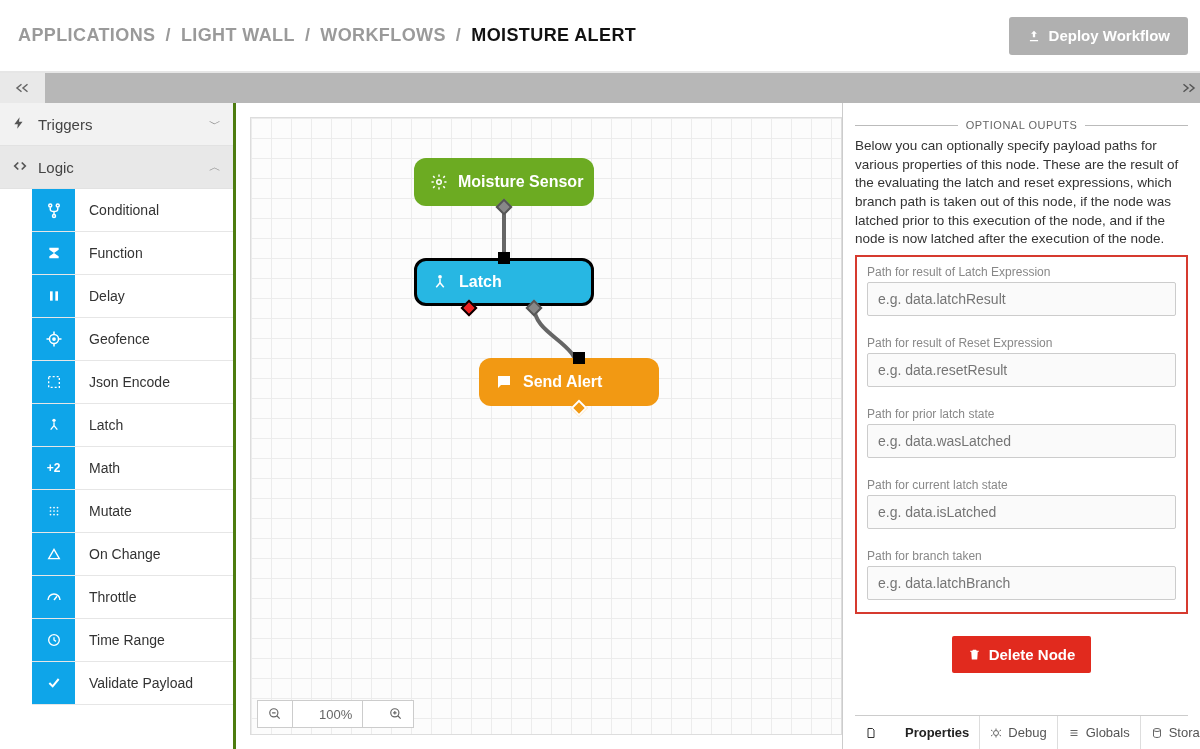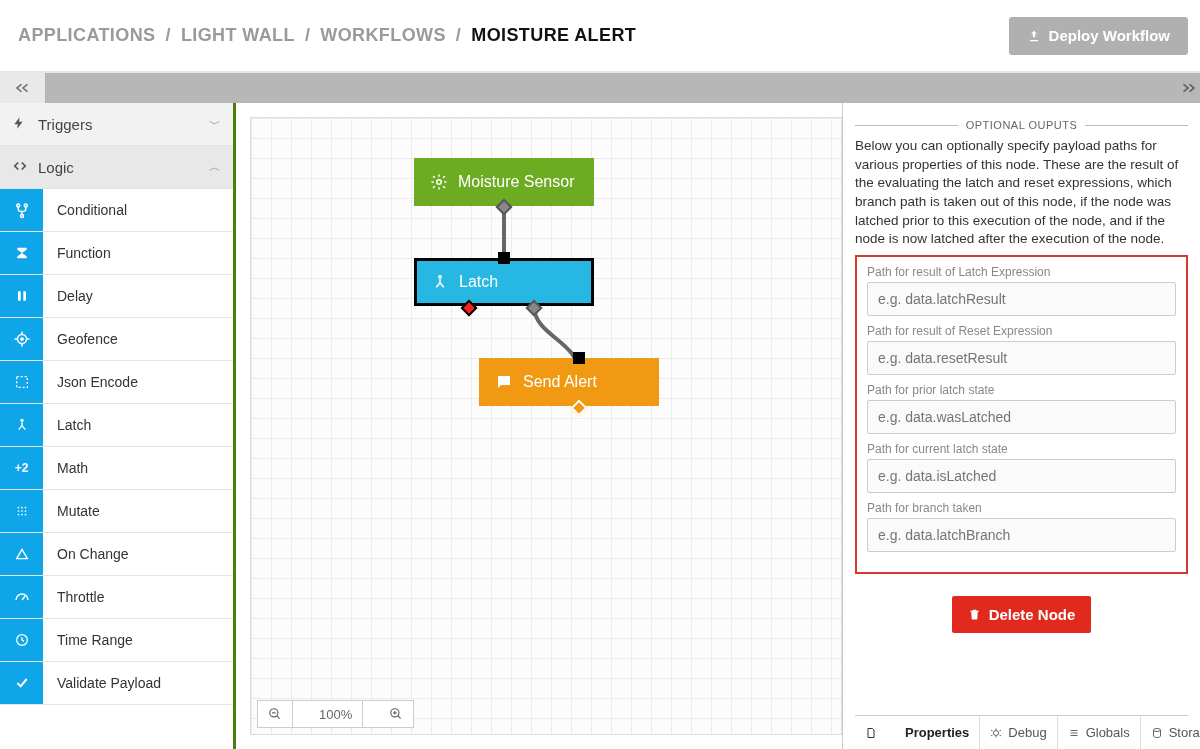--- a/index.html
+++ b/index.html
@@ -105,21 +105,21 @@
     height: 43px;
     padding: 0 12px;
     border-bottom: 1px solid #e2e2e2;
     background: #f2f2f2;
     font-size: 15px;
     color:#444;
     cursor:pointer;
   }
   .palette .section .sec-icon { width:18px; margin-right:8px; color:#555; }
   .palette .section .chev { margin-left:auto; color:#888; font-size:12px;}
-  .palette .nodelist { flex:1; overflow:hidden;}
+  .palette .nodelist { flex:1; overflow:hidden;padding-left:32px;}
   .palette .node-item {
     display:flex; align-items:stretch;
     height:43px;
     border-bottom:1px solid #e6e6e6;
     cursor:grab;
   }
   .palette .node-item .nicon {
     width:43px;
     background:#0ea5e9;
     display:flex; align-items:center; justify-content:center;
@@ -143,23 +143,23 @@
       linear-gradient(90deg, #ececec 1px, transparent 1px);
     background-size: 20px 20px;
     margin: 14px 0 14px 14px;
     border:1px solid #ddd;
   }
   .canvas-inner { position:absolute; inset:0; }
 
   .wf-node {
     position:absolute;
     width:180px; height:48px;
-    border-radius:0;
+    border-radius:12px;
     display:flex; align-items:center;
-    color:#fff; font-size:16px; font-weight:400;
+    color:#fff; font-size:16px; font-weight:700;
     padding-left:14px;
     gap:10px;
     cursor:pointer;
     border:2px solid transparent;
     text-align:center;
   }
   .wf-node svg { width:18px; height:18px; flex:0 0 18px;}
   .n-green  { background:#6cab22; }
   .n-blue   { background:#27b7e3; border:3px solid #000;}
   .n-orange { background:#f29913; }
@@ -220,21 +220,21 @@
   .opt-desc {
     font-size:13.5px;
     line-height:1.38;
     color:#333;
     margin-bottom:6px;
   }
   .redbox {
     border:2px solid #d63a2f;
     padding:8px 10px 10px 10px;
   }
-  .field { margin-bottom:8px;}
+  .field { margin-bottom:20px;}
   .field label {
     display:block;
     font-size:12px;
     color:#888;
     margin-bottom:3px;
   }
   .field input {
     width:100%;
     height:34px;
     border:1px solid #ccc;
@@ -518,21 +518,21 @@
         <input type="text" placeholder="e.g. data.resetResult" style="">
       </div>
       <div class="field">
         <label>Path for prior latch state</label>
         <input type="text" placeholder="e.g. data.wasLatched" style="">
       </div>
       <div class="field">
         <label>Path for current latch state</label>
         <input type="text" placeholder="e.g. data.isLatched" style="">
       </div>
-      <div class="field" style="margin-bottom:10px">
+      <div class="field" style="margin-bottom:2px">
         <label>Path for branch taken</label>
         <input type="text" placeholder="e.g. data.latchBranch" style="">
       </div>
     </div>
 
     <div class="delete-row">
       <button class="delete-btn">
         <svg width="13" height="13" viewBox="0 0 24 24" fill="#fff">
             <path d="M6 7h12l-1 14H7L6 7zm3-4h6l1 2H8l1-2zM4 5h16v2H4z"></path>
           </svg>

